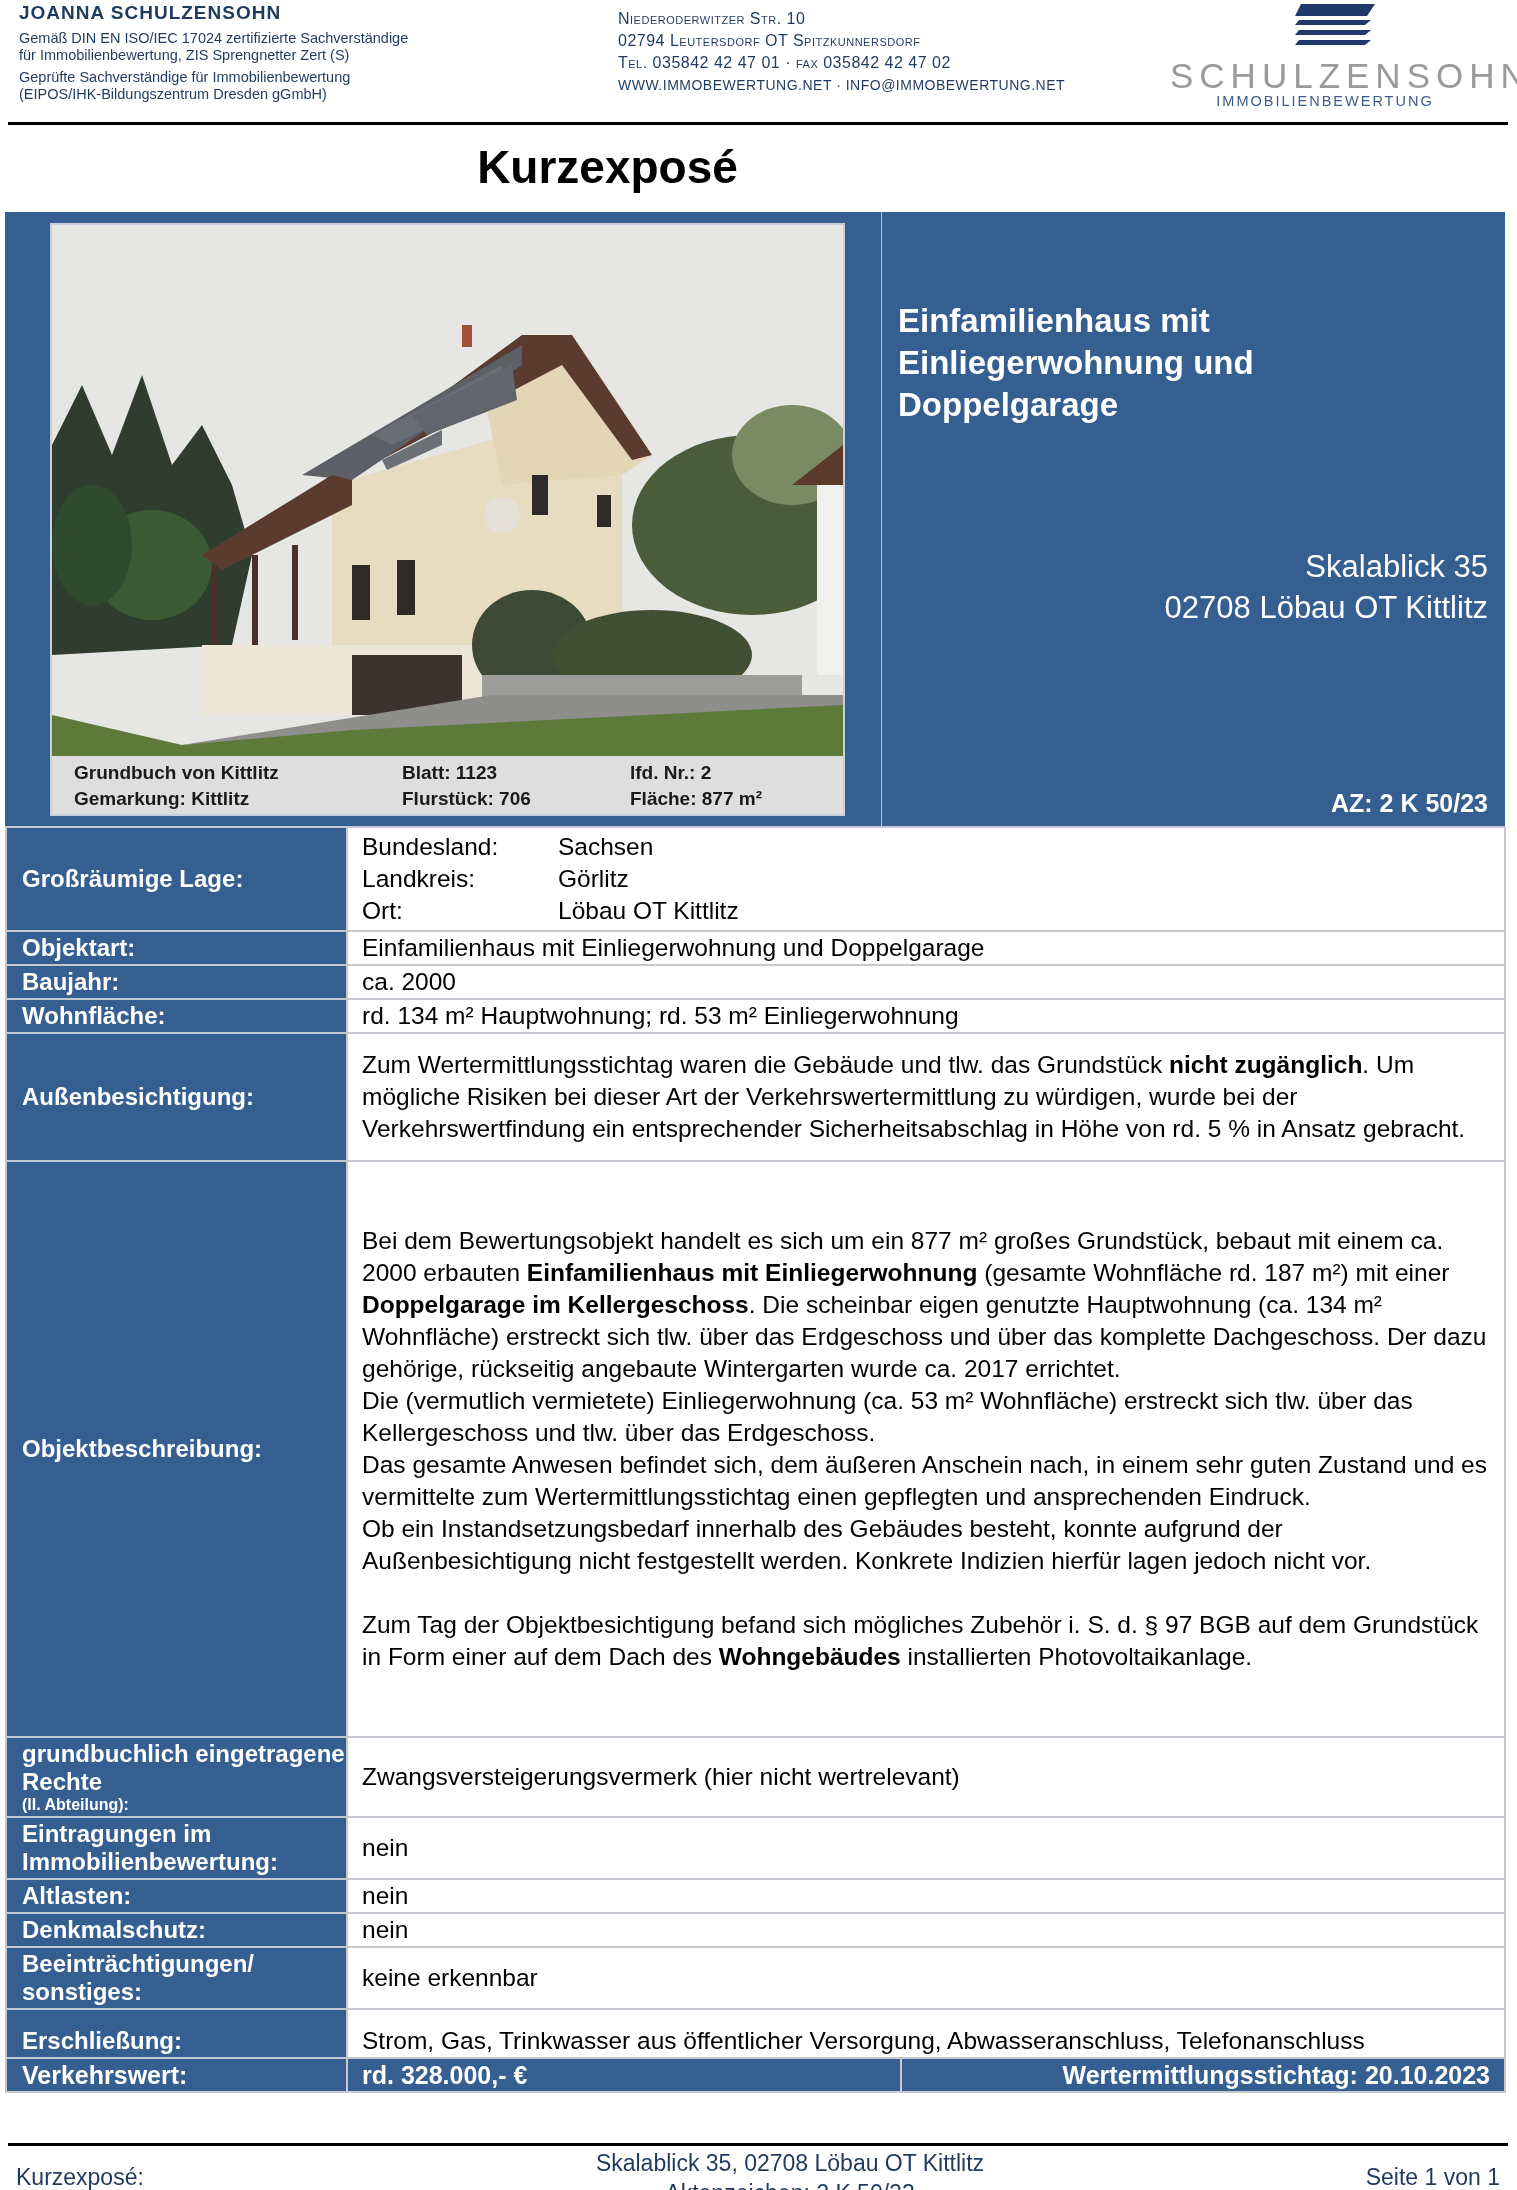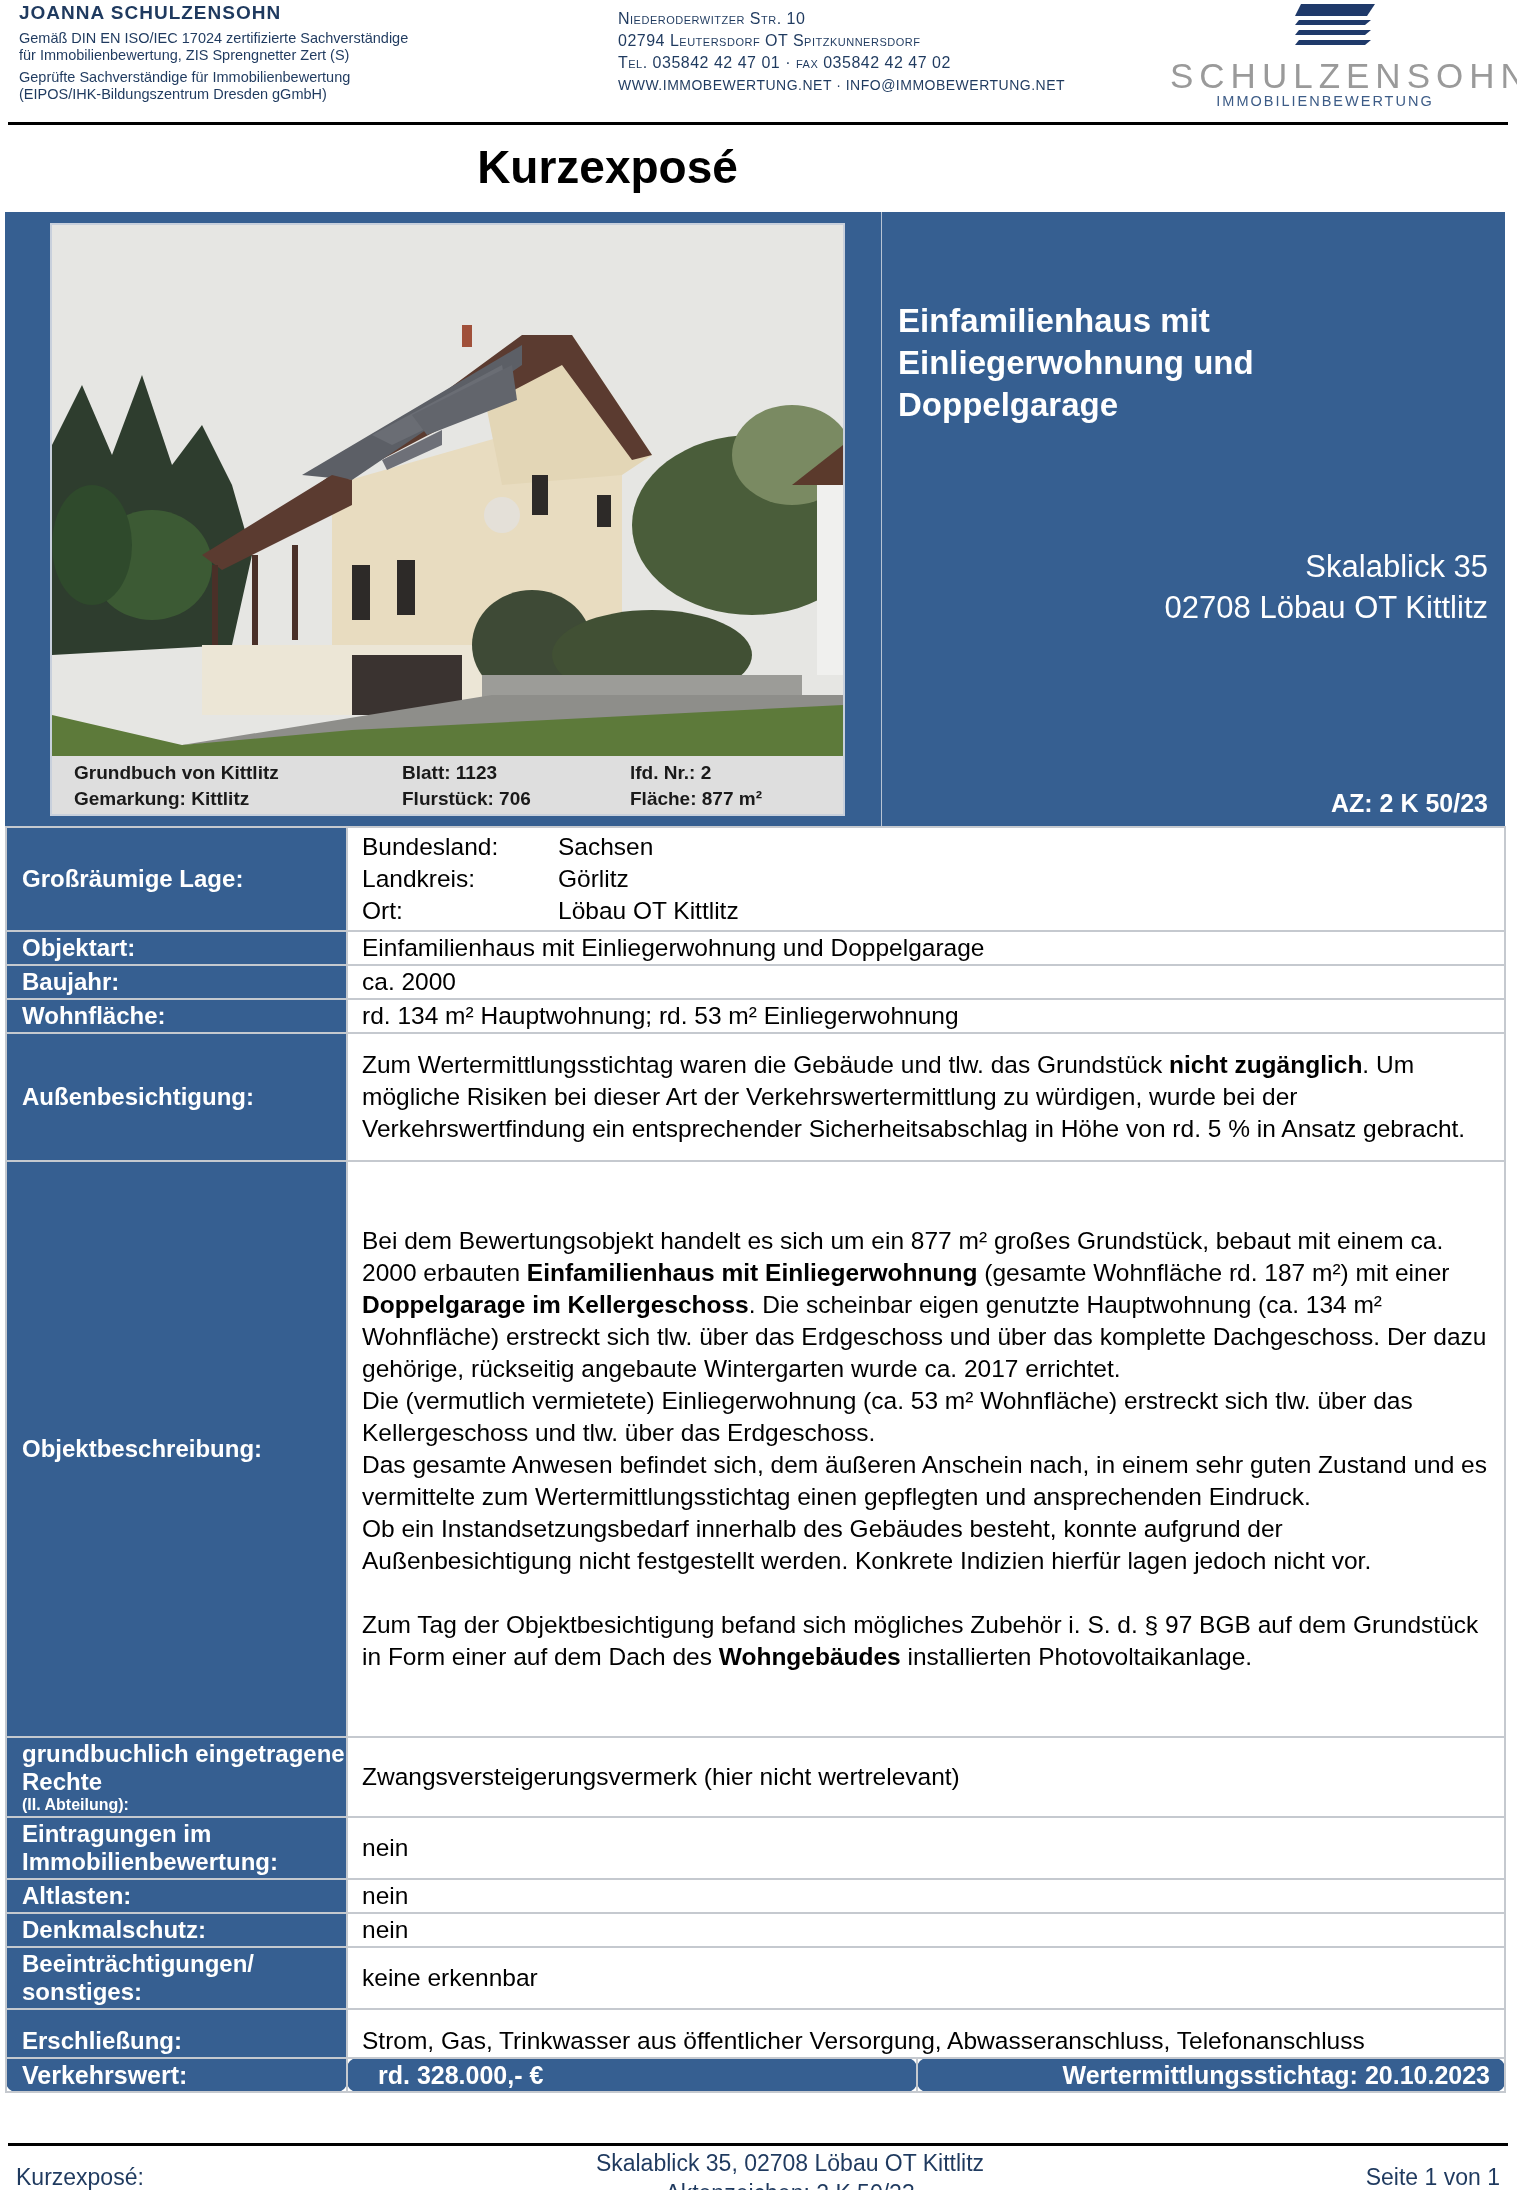--- a/index.html
+++ b/index.html
@@ -30,22 +30,22 @@
   .hero-addr { position:absolute; left:893px; top:334px; width:590px; text-align:right; font-size:31px; font-weight:normal; color:#fff; line-height:41px; }
   .hero-az { position:absolute; left:893px; top:577px; width:590px; text-align:right; font-size:25px; font-weight:bold; color:#fff; }
 
   table.info { position:absolute; left:5px; top:826px; width:1501px; border-collapse:collapse; table-layout:fixed; }
   table.info td { border:2px solid #c5c9cf; padding:0; vertical-align:middle; }
   td.lbl { width:324px; background:#365f91; color:#fff; font-weight:bold; font-size:24px; padding-left:15px !important; line-height:28px; }
   td.val { font-size:24.5px; padding-left:14px !important; padding-right:10px !important; line-height:32px; }
   td.lbl .tiny { font-size:16px; line-height:18px; display:block; }
   .kv { display:flex; }
   .kv .k { width:196px; }
-  .last td { background:#365f91; color:#fff; font-weight:bold; font-size:25px; height:32px;border-radius:10px; }
-  .last td.price { padding-left:30px; }
+  .last td { background:#365f91; color:#fff; font-weight:bold; font-size:25px; height:32px; }
+  .last td.price { padding-left:14px; }
   .last td.stichtag { text-align:right; padding-right:14px; }
 
   .hr-bot { position:absolute; left:8px; top:2143px; width:1500px; height:3px; background:#000; }
   .foot-left { position:absolute; left:16px; top:2164px; font-size:23px; color:#1f3a5f; }
   .foot-mid { position:absolute; left:400px; top:2148px; width:780px; text-align:center; font-size:23px; color:#1f3a5f; line-height:30px; }
   .foot-right { position:absolute; left:1300px; top:2164px; width:200px; text-align:right; font-size:23px; color:#1f3a5f; }
   b { font-weight:bold; }
 </style>
 </head>
 <body>

